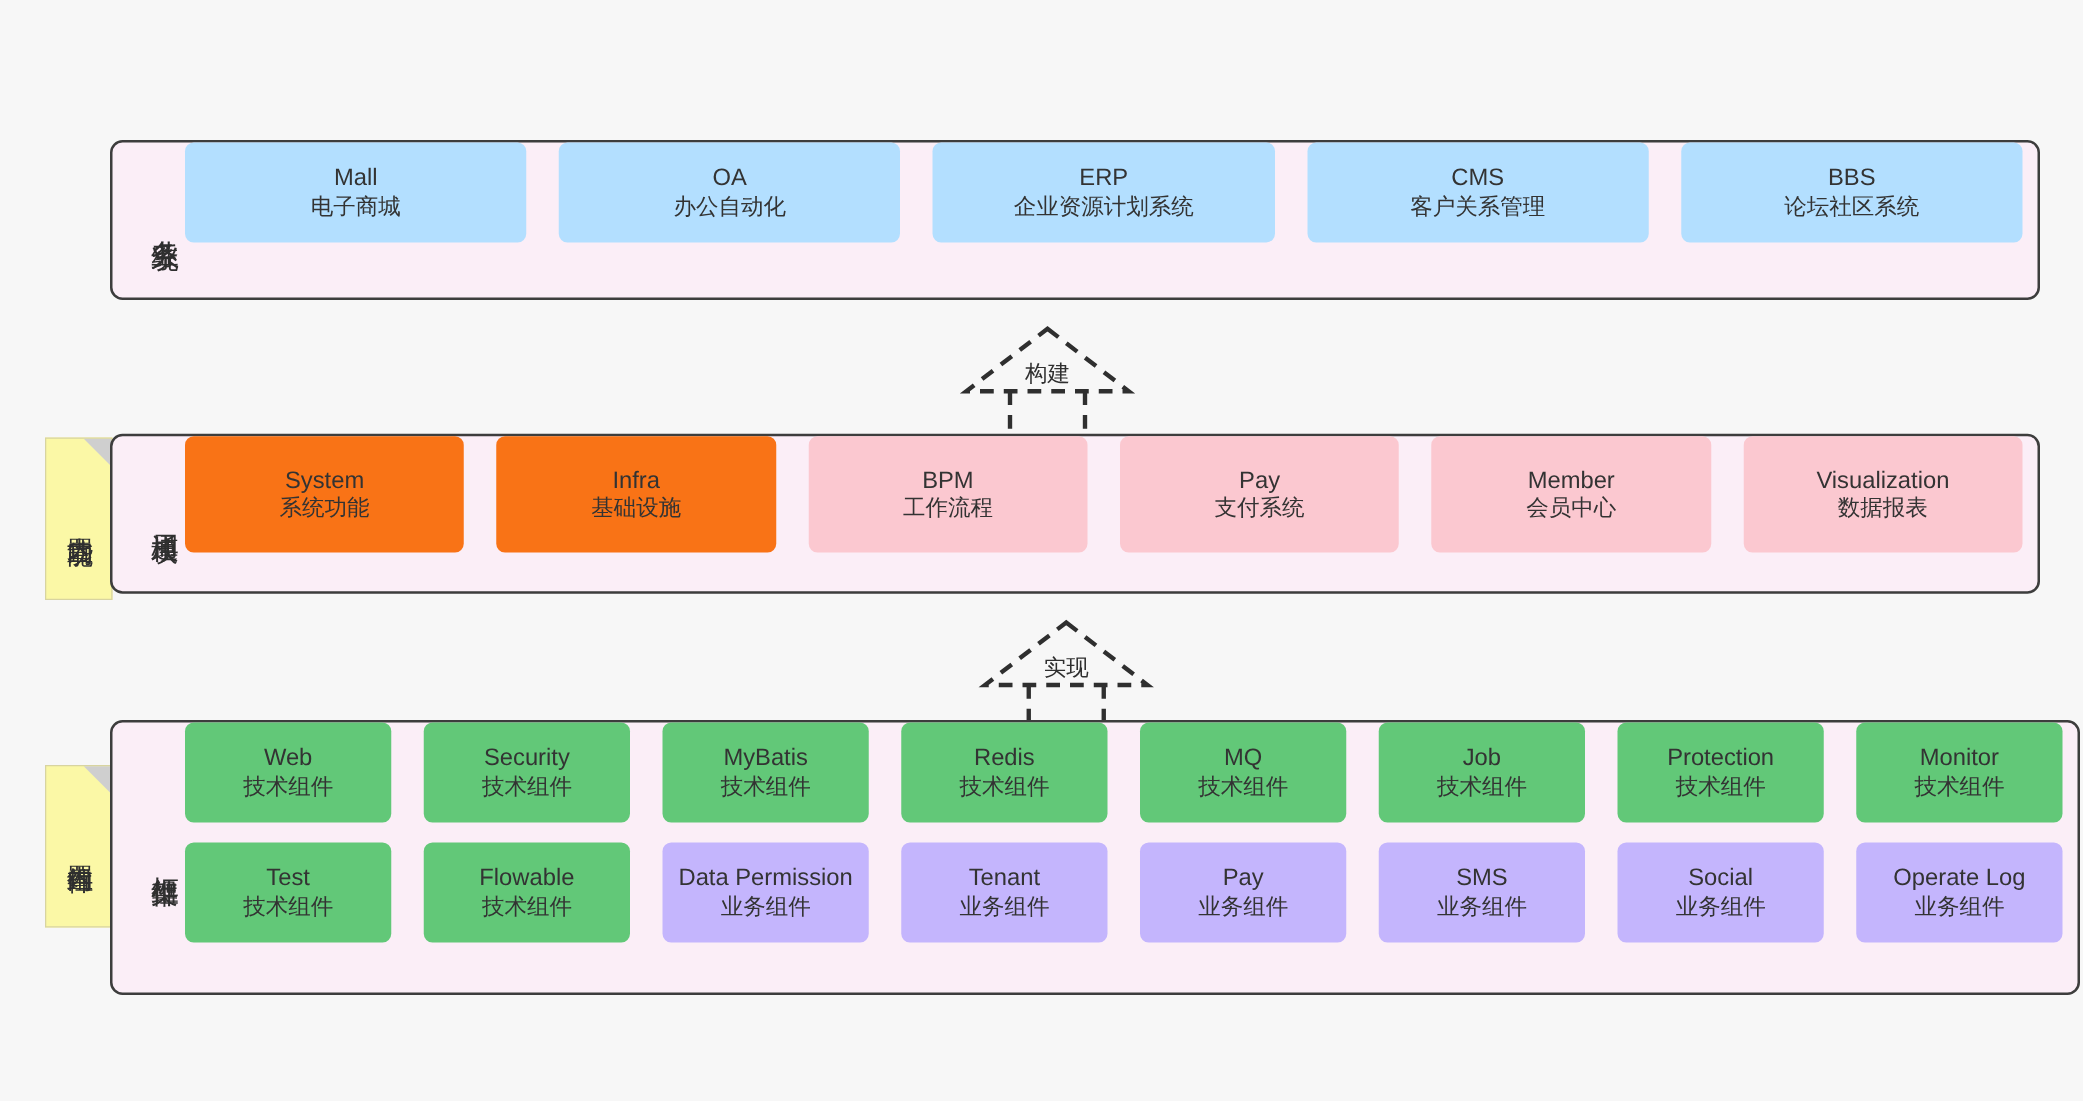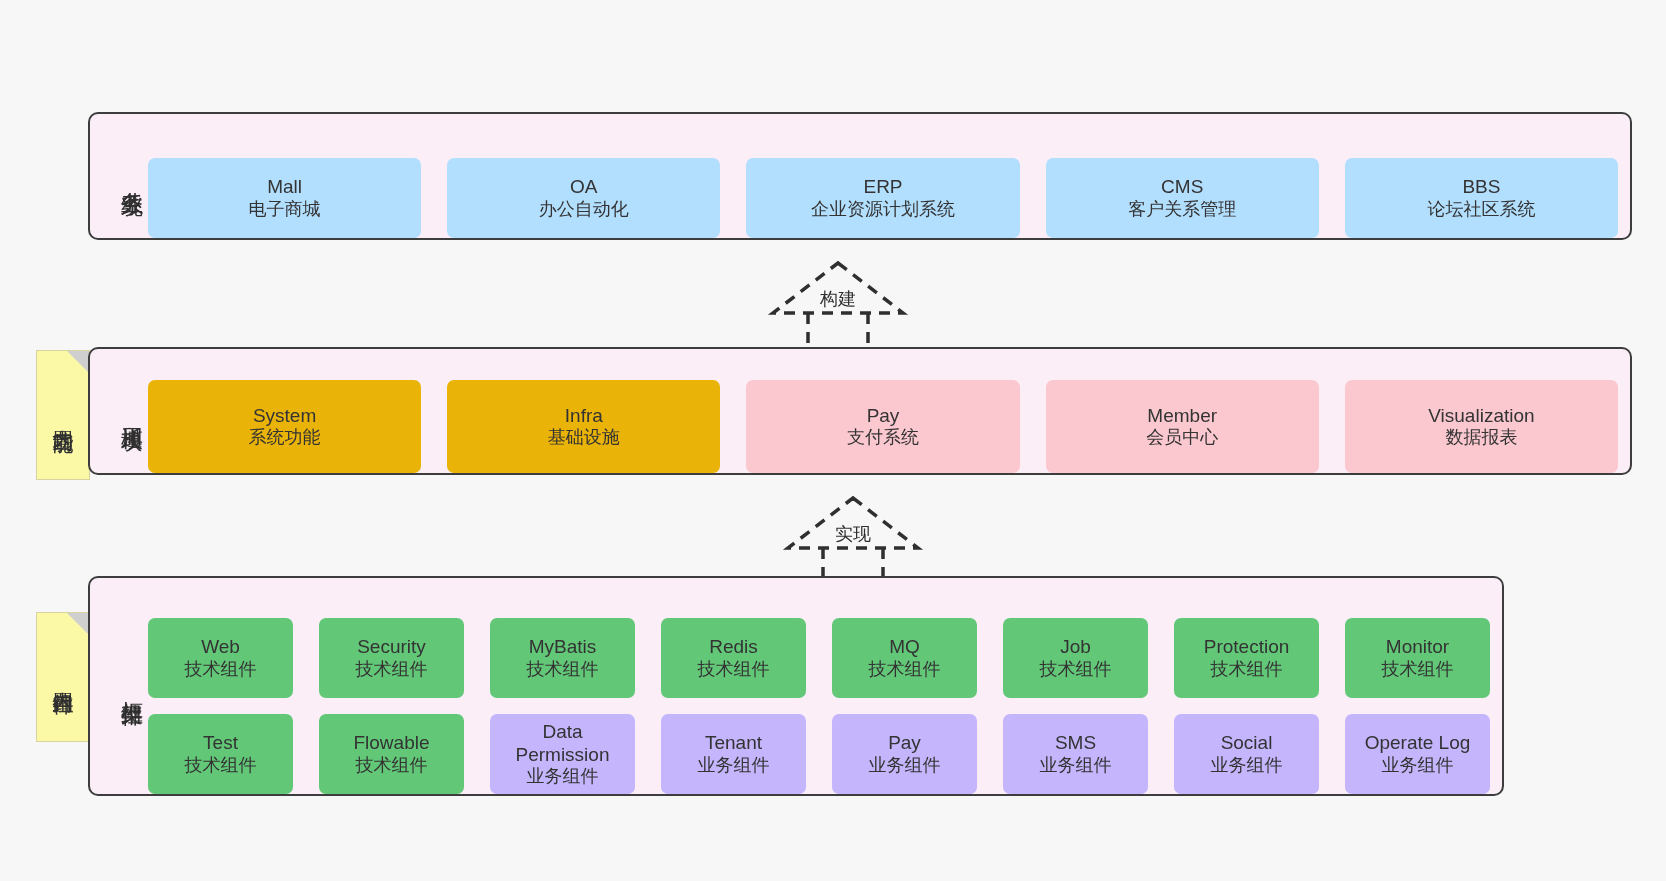--- a/index.html
+++ b/index.html
@@ -22,21 +22,21 @@
   }
 
   
   .layer {
     position: absolute;
     background: #fbeef7;
     border: 2px solid #3d3d3d;
     border-radius: 10px;
     box-sizing: border-box;
     display: flex;
-    align-items: flex-end;
+    align-items: flex-start;
   }
 
   .layer-title {
     width: 46px;
     flex: 0 0 46px;
     margin-left: 8px;
     font-size: 22px;
     line-height: 1.12;
     color: #2f2f2f;
     text-align: center;
@@ -81,21 +81,21 @@
   .card .cn {
     font-size: 18px;
     color: #333333;
   }
 
   .card.h1 { height: 80px; }
   .card.h2 { height: 93px; }
   .card.h3 { height: 80px; }
 
   .c-blue      { background: #b3dfff; }
-  .c-red       { background: #eab308; }
+  .c-red       { background: #f97316; }
   .c-pink      { background: #fbc8d0; }
   .c-green     { background: #62c878; }
   .c-lightgrn  { background: #c4b5fd; }
 
   
   .sticky {
     position: absolute;
     width: 54px;
     background: #fbf8a6;
     border: 1px solid #d8d4a0;
@@ -194,20 +194,24 @@
       <div class="row">
         <div class="card h2 c-red">
           <span class="en">System</span>
           <span class="cn">系统功能</span>
         </div>
         <div class="card h2 c-red">
           <span class="en">Infra</span>
           <span class="cn">基础设施</span>
         </div>
         <div class="card h2 c-pink">
+          <span class="en">BPM</span>
+          <span class="cn">工作流程</span>
+        </div>
+        <div class="card h2 c-pink">
           <span class="en">Pay</span>
           <span class="cn">支付系统</span>
         </div>
         <div class="card h2 c-pink">
           <span class="en">Member</span>
           <span class="cn">会员中心</span>
         </div>
         <div class="card h2 c-pink">
           <span class="en">Visualization</span>
           <span class="cn">数据报表</span>
@@ -222,21 +226,21 @@
       <path d="M55 58 L55 95 M115 58 L115 95 M55 94 L115 94" stroke="#2f2f2f" stroke-width="3.5" stroke-dasharray="11 8" fill="none"></path>
     </svg>
     <span class="arrow-label">实现</span>
   </div>
 
   <div class="sticky" style="left:36px; top:612px; width:54px; height:130px;">
     <span class="fold"></span>
     <span>内置组件</span>
   </div>
 
-  <div class="layer" id="layer-framework" style="left:88px; top:576px; width:1416px; height:220px;">
+  <div class="layer" id="layer-framework" style="left:88px; top:576px; width:1576px; height:220px;">
     <div class="layer-title">框架组件</div>
     <div class="layer-body">
 
       <div class="row">
         <div class="card h3 c-green">
           <span class="en">Web</span>
           <span class="cn">技术组件</span>
         </div>
         <div class="card h3 c-green">
           <span class="en">Security</span>

